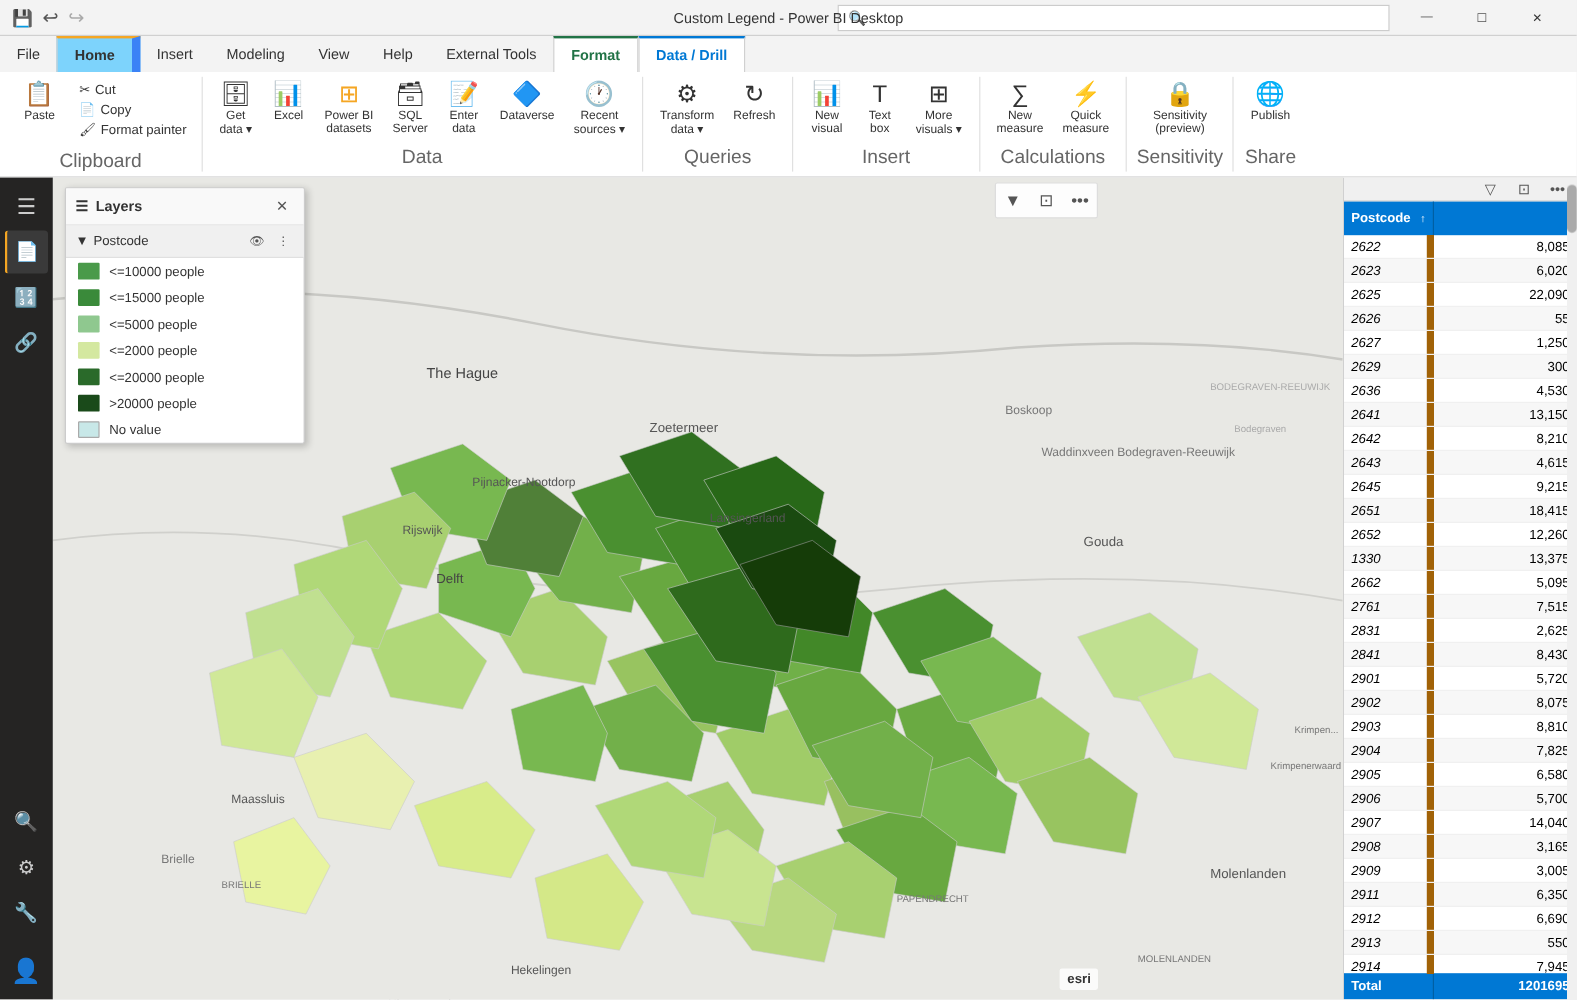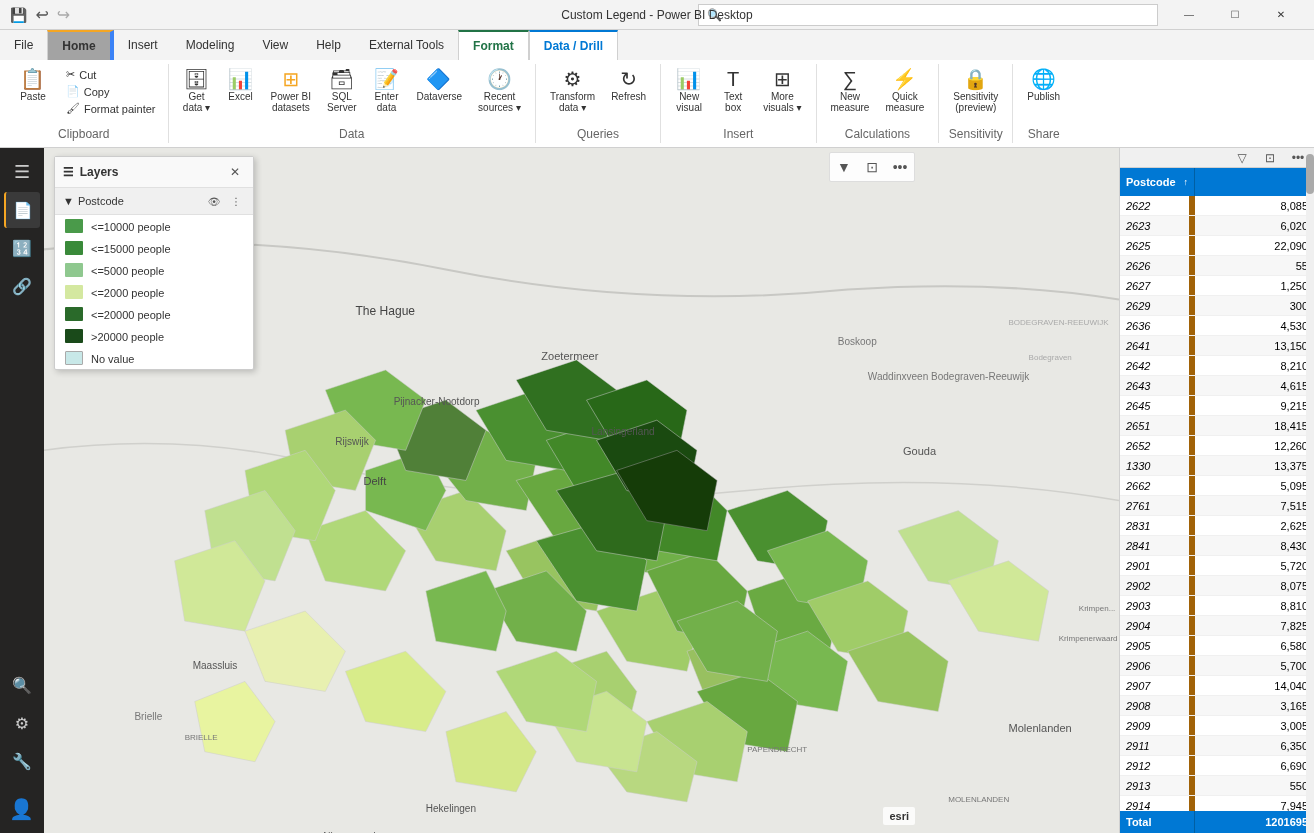--- a/index.html
+++ b/index.html
@@ -38,21 +38,21 @@
     .ribbon-tab {
       padding: 5px 14px;
       cursor: pointer;
       font-size: 12px;
       color: #333;
       border: none;
       background: transparent;
       height: 30px;
       display: flex; align-items: center;
     }
-    .ribbon-tab.active { background: #a3a3a3; border-top: 2px solid #f5a623; border-left: 1px solid #d0d0d0; border-right: 4px solid #3b82f6; color: #333; font-weight: 600; }
+    .ribbon-tab.active { background: #7dd3fc; border-top: 2px solid #f5a623; border-left: 1px solid #d0d0d0; border-right: 7px solid #3b82f6; color: #333; font-weight: 600; }
     .ribbon-tab.active-format { background: white; border-top: 2px solid #217346; border-left: 1px solid #d0d0d0; border-right: 1px solid #d0d0d0; color: #217346; font-weight: 600; }
     .ribbon-tab.active-drill { background: white; border-top: 2px solid #0078d4; border-left: 1px solid #d0d0d0; border-right: 1px solid #d0d0d0; color: #0078d4; font-weight: 600; }
 
     
     #ribbon {
       display: flex;
       background: white;
       border-bottom: 1px solid #d0d0d0;
       height: 88px;
       padding: 4px 0;
@@ -66,21 +66,21 @@
       padding: 2px 8px;
       min-width: fit-content;
     }
     .ribbon-group-content {
       display: flex;
       align-items: flex-start;
       gap: 4px;
       flex: 1;
     }
     .ribbon-group-label {
-      font-size: 12px;
+      font-size: 16px;
       color: #666;
       padding-top: 2px;
       text-align: center;
     }
     .ribbon-btn {
       display: flex;
       flex-direction: column;
       align-items: center;
       cursor: pointer;
       padding: 3px 6px;

